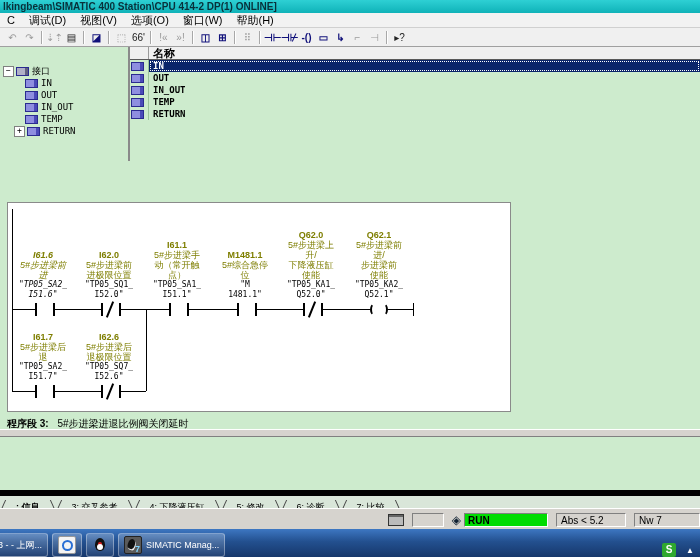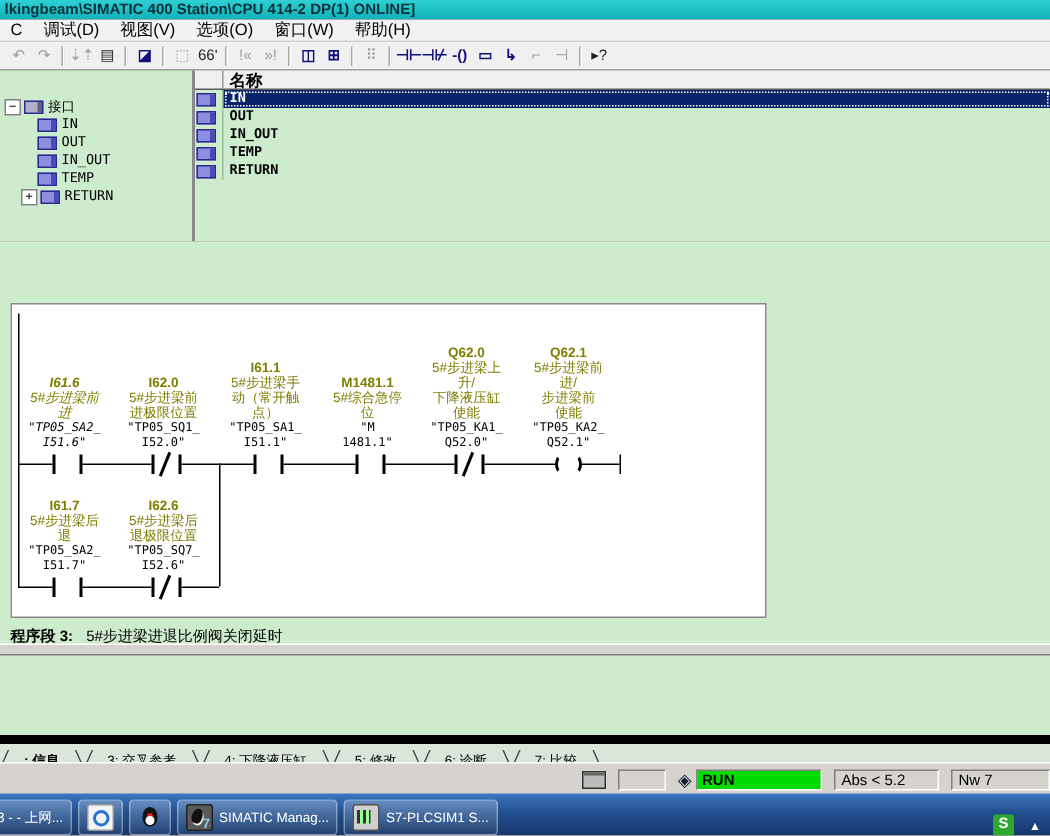--- a/index.html
+++ b/index.html
@@ -365,23 +365,19 @@
         <div class="tbtn">
           <div class="tico browser"></div>
         </div>
         <div class="tbtn">
           <div class="tico qq"></div>
         </div>
         <div class="tbtn">
           <div class="tico simatic"></div>
           <span class="lbl">SIMATIC Manag...</span>
         </div>
-        <div class="tbtn">
-          <div class="tico plcsim"></div>
-          <span class="lbl">S7-PLCSIM1  S...</span>
-        </div>
       </div>
     <div id="tray">
       <div id="s-badge">S</div>
       <div id="tray-arrow">▲</div>
     </div>
   </div>
 </div>
 
 </body></html>

